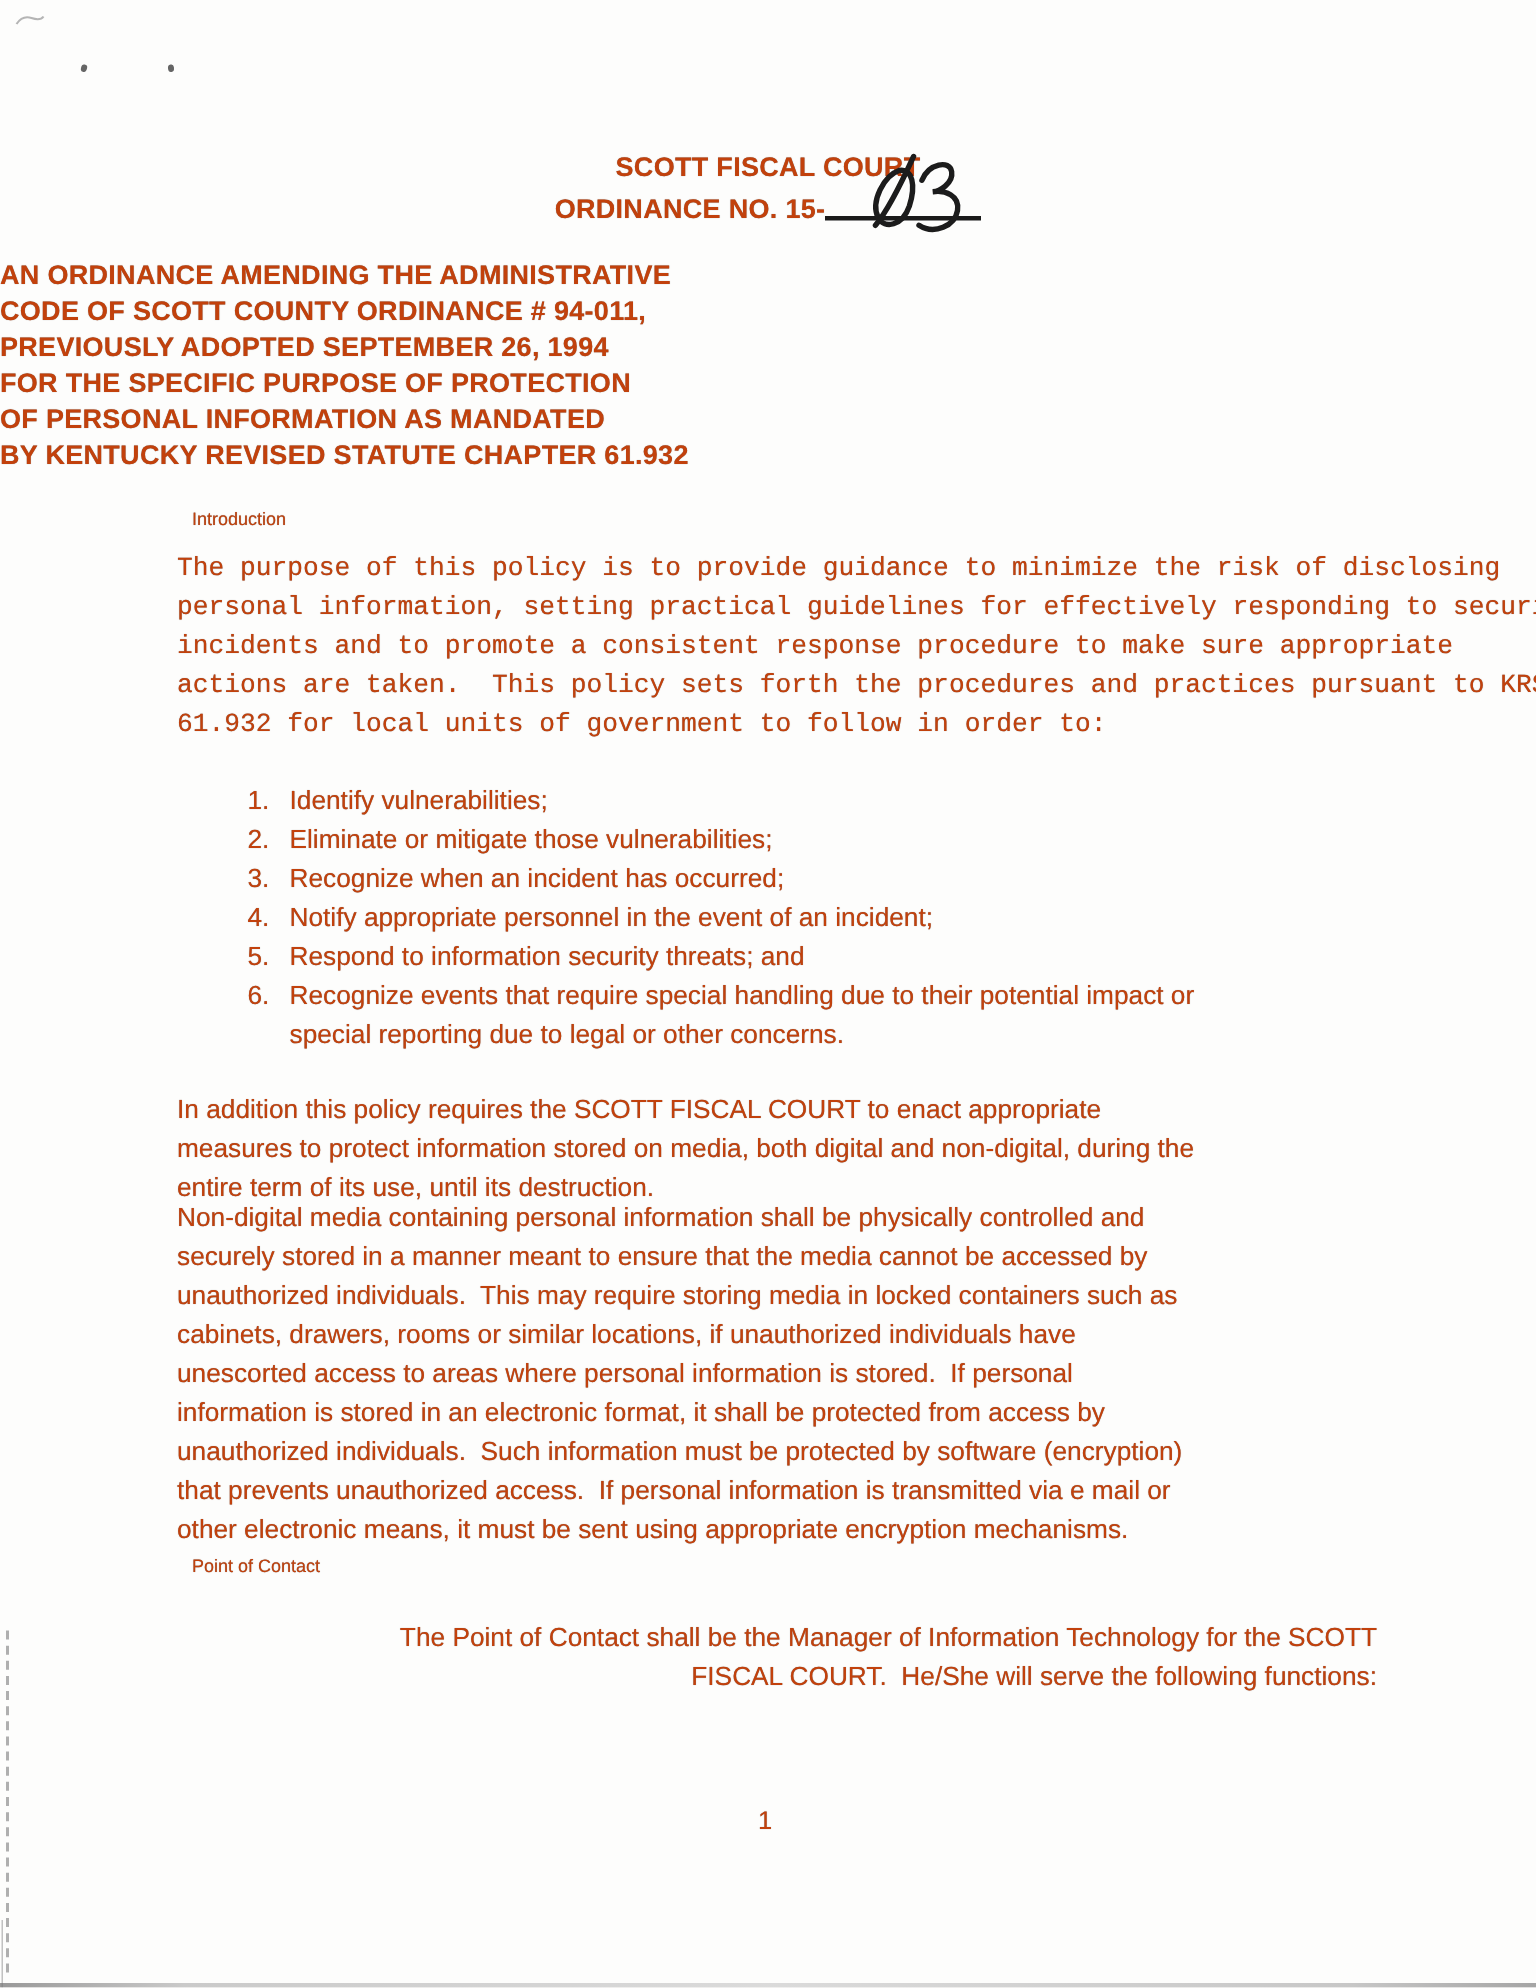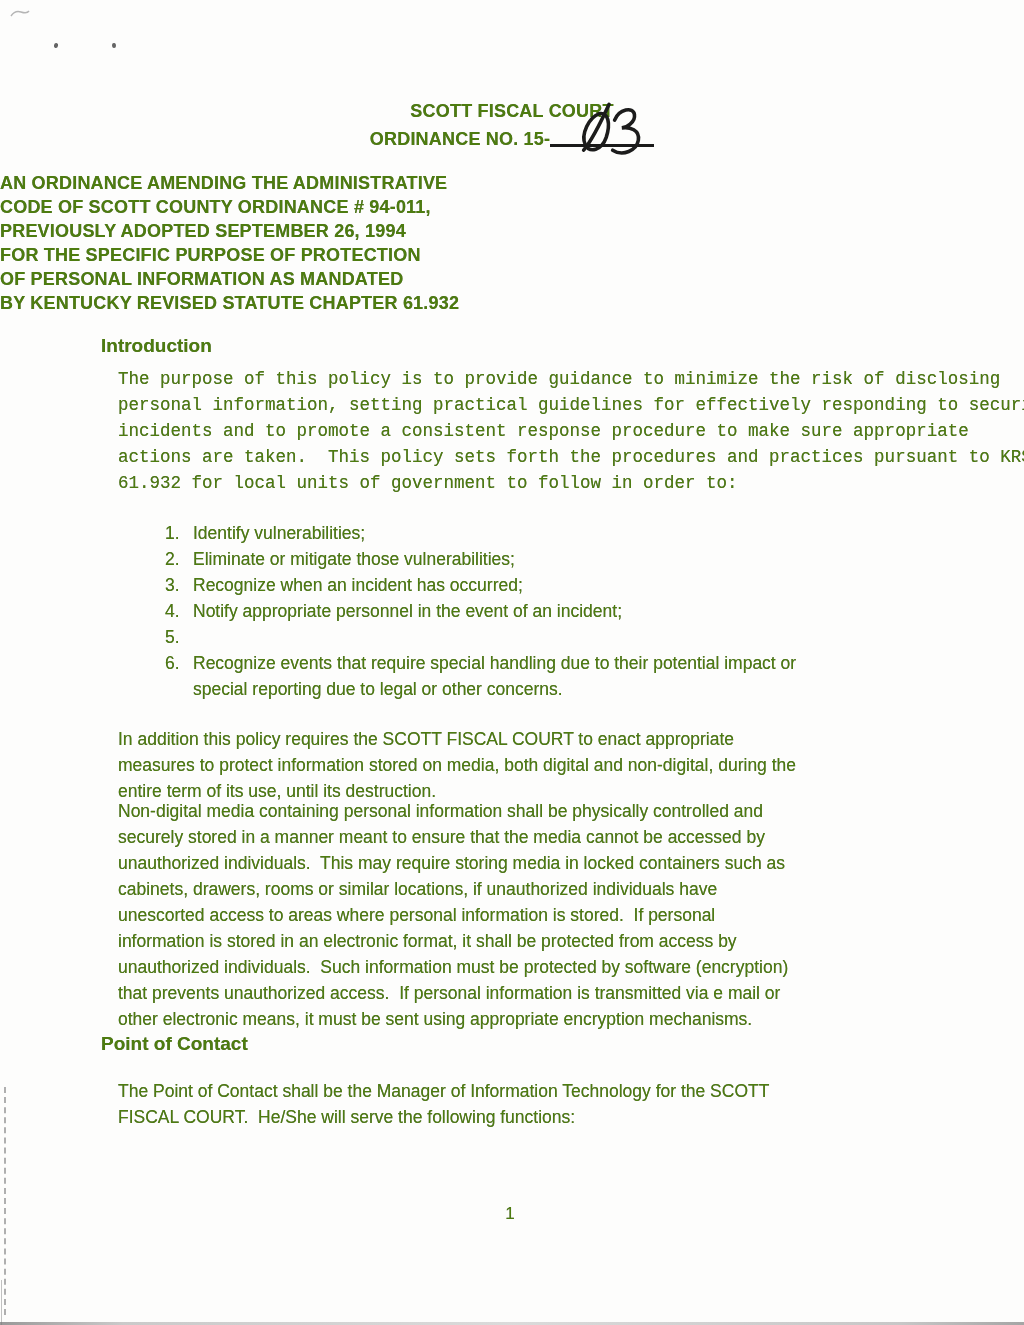--- a/index.html
+++ b/index.html
@@ -7,21 +7,21 @@
     width:1024px;height:1325px;
     background:#e9e9e9;
     font-family:"Liberation Sans","DejaVu Sans",sans-serif;
     position:relative;
     overflow:hidden;
   }
   .page{
     position:absolute;left:0;top:0;
     width:1024px;height:1325px;
     background:#fdfdfc;
-    color:#4d7c0f;
+    color:#c2410c;
   }
   .txt{
     text-shadow:0 0 0.5px rgba(20,20,20,0.55);
   }
   .header-block{
     position:absolute;top:98px;left:0;width:1024px;
     text-align:center;
     font-size:18px;font-weight:700;line-height:26px;
     letter-spacing:0.2px;
   }
@@ -44,22 +44,22 @@
     font-size:18px;font-weight:700;line-height:24px;
     letter-spacing:0.2px;
     white-space:pre;
   }
   .body-col{
     position:absolute;left:118px;width:800px;
     font-size:17.5px;line-height:26px;
     white-space:pre;
   }
   .sec-heading{
-    position:absolute;left:101px;
-    font-size:19px;line-height:26px;font-weight:bold;
+    position:absolute;left:128px;
+    font-size:12px;line-height:26px;
   }
   .list-block{
     position:absolute;left:165px;top:520px;width:760px;
     font-size:17.5px;line-height:26px;
   }
   .li{display:flex;}
   .li .num{flex:0 0 28px;}
   .li .itxt{white-space:pre;}
   .page-number{
     position:absolute;left:460px;top:1201px;width:100px;
@@ -146,20 +146,21 @@
     <div class="li">
       <span class="num">3.</span>
       <span class="itxt">Recognize when an incident has occurred;</span>
     </div>
     <div class="li">
       <span class="num">4.</span>
       <span class="itxt">Notify appropriate personnel in the event of an incident;</span>
     </div>
     <div class="li">
       <span class="num">5.</span>
+      <span class="itxt">Respond to information security threats; and</span>
     </div>
     <div class="li">
       <span class="num">6.</span>
       <span class="itxt">Recognize events that require special handling due to their potential impact or
 special reporting due to legal or other concerns.</span>
     </div>
   </div>
 
   <div class="body-col txt" style="top:706px;margin-top:20px;">In addition this policy requires the SCOTT FISCAL COURT to enact appropriate
 measures to protect information stored on media, both digital and non-digital, during the
@@ -170,18 +171,18 @@
 unauthorized individuals.  This may require storing media in locked containers such as
 cabinets, drawers, rooms or similar locations, if unauthorized individuals have
 unescorted access to areas where personal information is stored.  If personal
 information is stored in an electronic format, it shall be protected from access by
 unauthorized individuals.  Such information must be protected by software (encryption)
 that prevents unauthorized access.  If personal information is transmitted via e mail or
 other electronic means, it must be sent using appropriate encryption mechanisms.</div>
 
   <div class="sec-heading txt" style="top:1031px;">Point of Contact</div>
 
-  <div class="body-col txt" style="top:1078px;">The Point of Contact shall be the Manager of Information Technology for the SCOTT
+  <div class="body-col txt" style="top:1078px;text-align:right;">The Point of Contact shall be the Manager of Information Technology for the SCOTT
 FISCAL COURT.  He/She will serve the following functions:</div>
 
   <div class="page-number txt">1</div>
 
 </div>
 
 </body></html>

